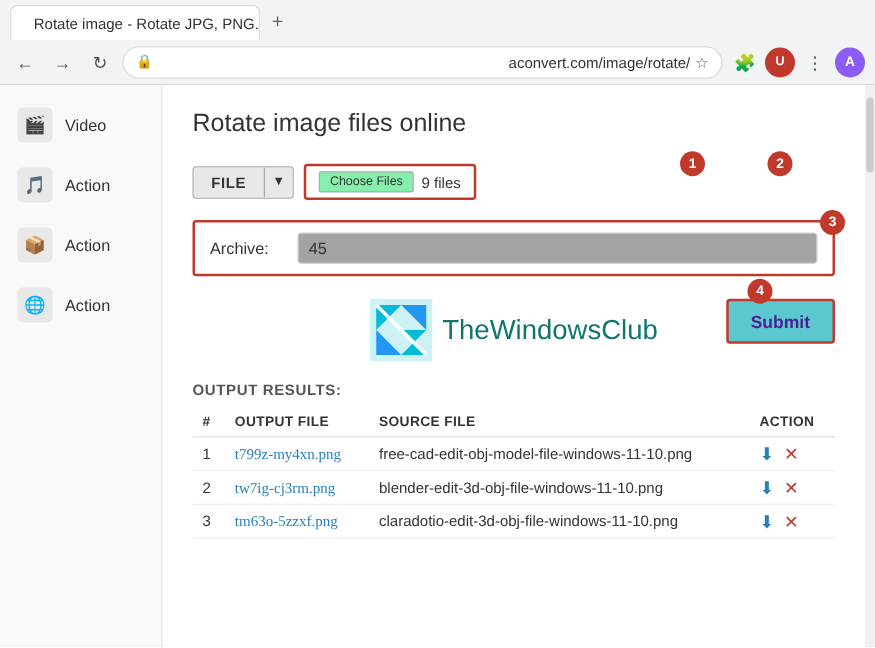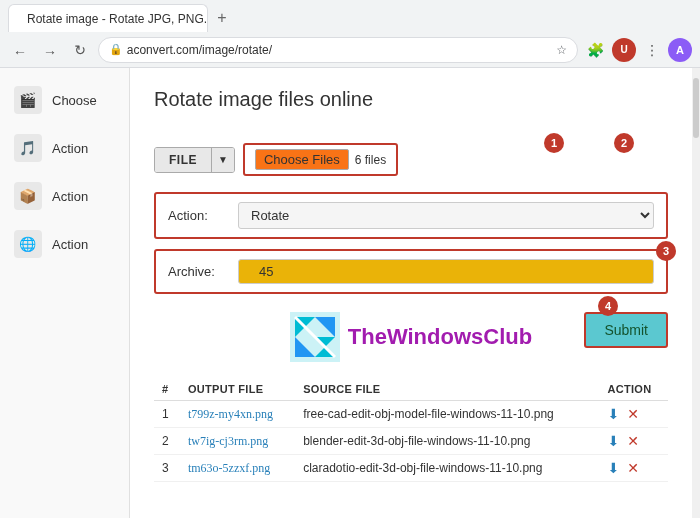--- a/index.html
+++ b/index.html
@@ -48,21 +48,21 @@
       border-radius: 16px;
       height: 26px;
       display: flex;
       align-items: center;
       padding: 0 10px;
       font-size: 12px;
       color: #333;
       gap: 4px;
     }
     .url-lock { color: #5f6368; font-size: 11px; }
-    .url-text { flex: 1; color: #333; }
+    .url-text { flex: 1; color: #333; text-align: right; }
     .url-star { color: #5f6368; font-size: 12px; }
     .toolbar-icons { display: flex; gap: 4px; }
     .toolbar-icon { width: 24px; height: 24px; border-radius: 50%; background: none; border: none; cursor: pointer; display: flex; align-items: center; justify-content: center; font-size: 14px; color: #555; }
     .toolbar-icon.profile { width: 24px; height: 24px; border-radius: 50%; background: #8b5cf6; color: white; font-size: 11px; font-weight: bold; }
 
     
     .main-layout {
       display: flex;
       flex: 1;
       overflow: hidden;
@@ -103,21 +103,21 @@
     .content {
       flex: 1;
       overflow-y: auto;
       padding: 20px 24px;
       background: #fff;
     }
     .page-title {
       font-size: 20px;
       font-weight: normal;
       color: #333;
-      margin-bottom: 32px;
+      margin-bottom: 20px;
     }
 
     .file-row {
       display: flex;
       align-items: center;
       gap: 8px;
       margin-bottom: 16px;
       position: relative;
     }
     .file-btn-group {
@@ -151,25 +151,25 @@
       border-radius: 3px;
       padding: 4px 10px;
       display: flex;
       align-items: center;
       gap: 6px;
       font-size: 12px;
       color: #333;
       background: #fff;
     }
     .choose-files-btn {
-      background: #f97316;
+      background: #86efac;
       border: 1px solid #aaa;
       border-radius: 2px;
       padding: 2px 8px;
-      font-size: 13px;
+      font-size: 10px;
       cursor: pointer;
       color: #333;
     }
     .badge-num {
       position: absolute;
       top: -10px;
       width: 20px;
       height: 20px;
       border-radius: 50%;
       background: #c0392b;
@@ -206,56 +206,56 @@
       padding: 4px 8px;
       font-size: 13px;
       background: #f5f5f5;
       color: #333;
       appearance: auto;
     }
     .field-input {
       flex: 1;
       border: 1px solid #ccc;
       border-radius: 3px;
-      padding: 4px 20px;
+      padding: 4px 8px;
       font-size: 13px;
       color: #333;
-      background: #eab308;
+      background: #a3a3a3;
     }
     .badge-3 { position: absolute; right: -10px; bottom: -10px; }
 
     
     .watermark-area {
       display: flex;
       align-items: center;
       justify-content: center;
       padding: 8px 0 16px;
       gap: 0;
       position: relative;
     }
     .watermark-logo {
       width: 50px;
       height: 50px;
       margin-right: 8px;
     }
     .watermark-text {
       font-size: 22px;
-      color: #a21caf;
-      font-weight: bold;
+      color: #0f766e;
+      font-weight: normal;
     }
     .submit-btn {
       position: absolute;
       right: 0;
       top: 8px;
       background: #5bc8d0;
       border: 2px solid #c0392b;
       border-radius: 3px;
-      color: #14532d;
+      color: #4c1d95;
       font-size: 14px;
-      font-weight: normal;
+      font-weight: bold;
       padding: 8px 18px;
       cursor: pointer;
     }
     .badge-4 { position: absolute; right: -4px; top: 0px; }
 
     
     .output-label {
       font-size: 12px;
       font-weight: bold;
       color: #555;
@@ -332,21 +332,21 @@
     <button class="toolbar-icon">⋮</button>
     <button class="toolbar-icon profile">A</button>
   </div>
 </div>
 
 <div class="main-layout">
 
   <div class="sidebar">
     <div class="sidebar-item">
       <div class="sidebar-icon">🎬</div>
-      <span>Choose</span>
+      <span>Video</span>
     </div>
     <div class="sidebar-item">
       <div class="sidebar-icon">🎵</div>
       <span>Action</span>
     </div>
     <div class="sidebar-item">
       <div class="sidebar-icon">📦</div>
       <span>Action</span>
     </div>
     <div class="sidebar-item">
@@ -359,32 +359,26 @@
 
     <h1 class="page-title">Rotate image files online</h1>
 
     <div class="file-row">
       <div class="file-btn-group">
         <button class="file-btn-main">FILE</button>
         <button class="file-btn-arrow">▼</button>
       </div>
       <div class="choose-files-box">
         <button class="choose-files-btn">Choose Files</button>
-        <span>6 files</span>
+        <span>9 files</span>
       </div>
       <div class="badge-num badge-1">1</div>
       <div class="badge-num badge-2" style="left:460px;">2</div>
     </div>
 
-    <div class="field-row">
-      <span class="field-label">Action:</span>
-      <select class="field-select">
-        <option>Rotate</option>
-      </select>
-    </div>
 
     <div class="field-row" style="position:relative;">
       <span class="field-label">Archive:</span>
       <input class="field-input" type="text" value="45" style="">
       <div class="badge-num badge-3">3</div>
     </div>
 
     <div class="watermark-area">
       <svg class="watermark-logo" viewBox="0 0 50 50" xmlns="http://www.w3.org/2000/svg">
         <rect x="0" y="0" width="50" height="50" fill="#00bcd4" opacity="0.2"></rect>
@@ -393,20 +387,21 @@
         <polygon points="5,25 25,45 5,45" fill="#2196f3"></polygon>
         <polygon points="25,25 45,25 25,45 45,45" fill="#00bcd4"></polygon>
         <line x1="5" y1="5" x2="45" y2="45" stroke="white" stroke-width="3"></line>
       </svg>
       <span class="watermark-text">TheWindowsClub</span>
       <button class="submit-btn">Submit</button>
       <div class="badge-num badge-4" style="right:50px;top:-8px;">4</div>
     </div>
 
     <div>
+      <div class="output-label">OUTPUT RESULTS:</div>
       <table class="results-table">
         <thead>
           <tr>
             <th>#</th>
             <th>OUTPUT FILE</th>
             <th>SOURCE FILE</th>
             <th>ACTION</th>
           </tr>
         </thead>
         <tbody id="results-tbody">

